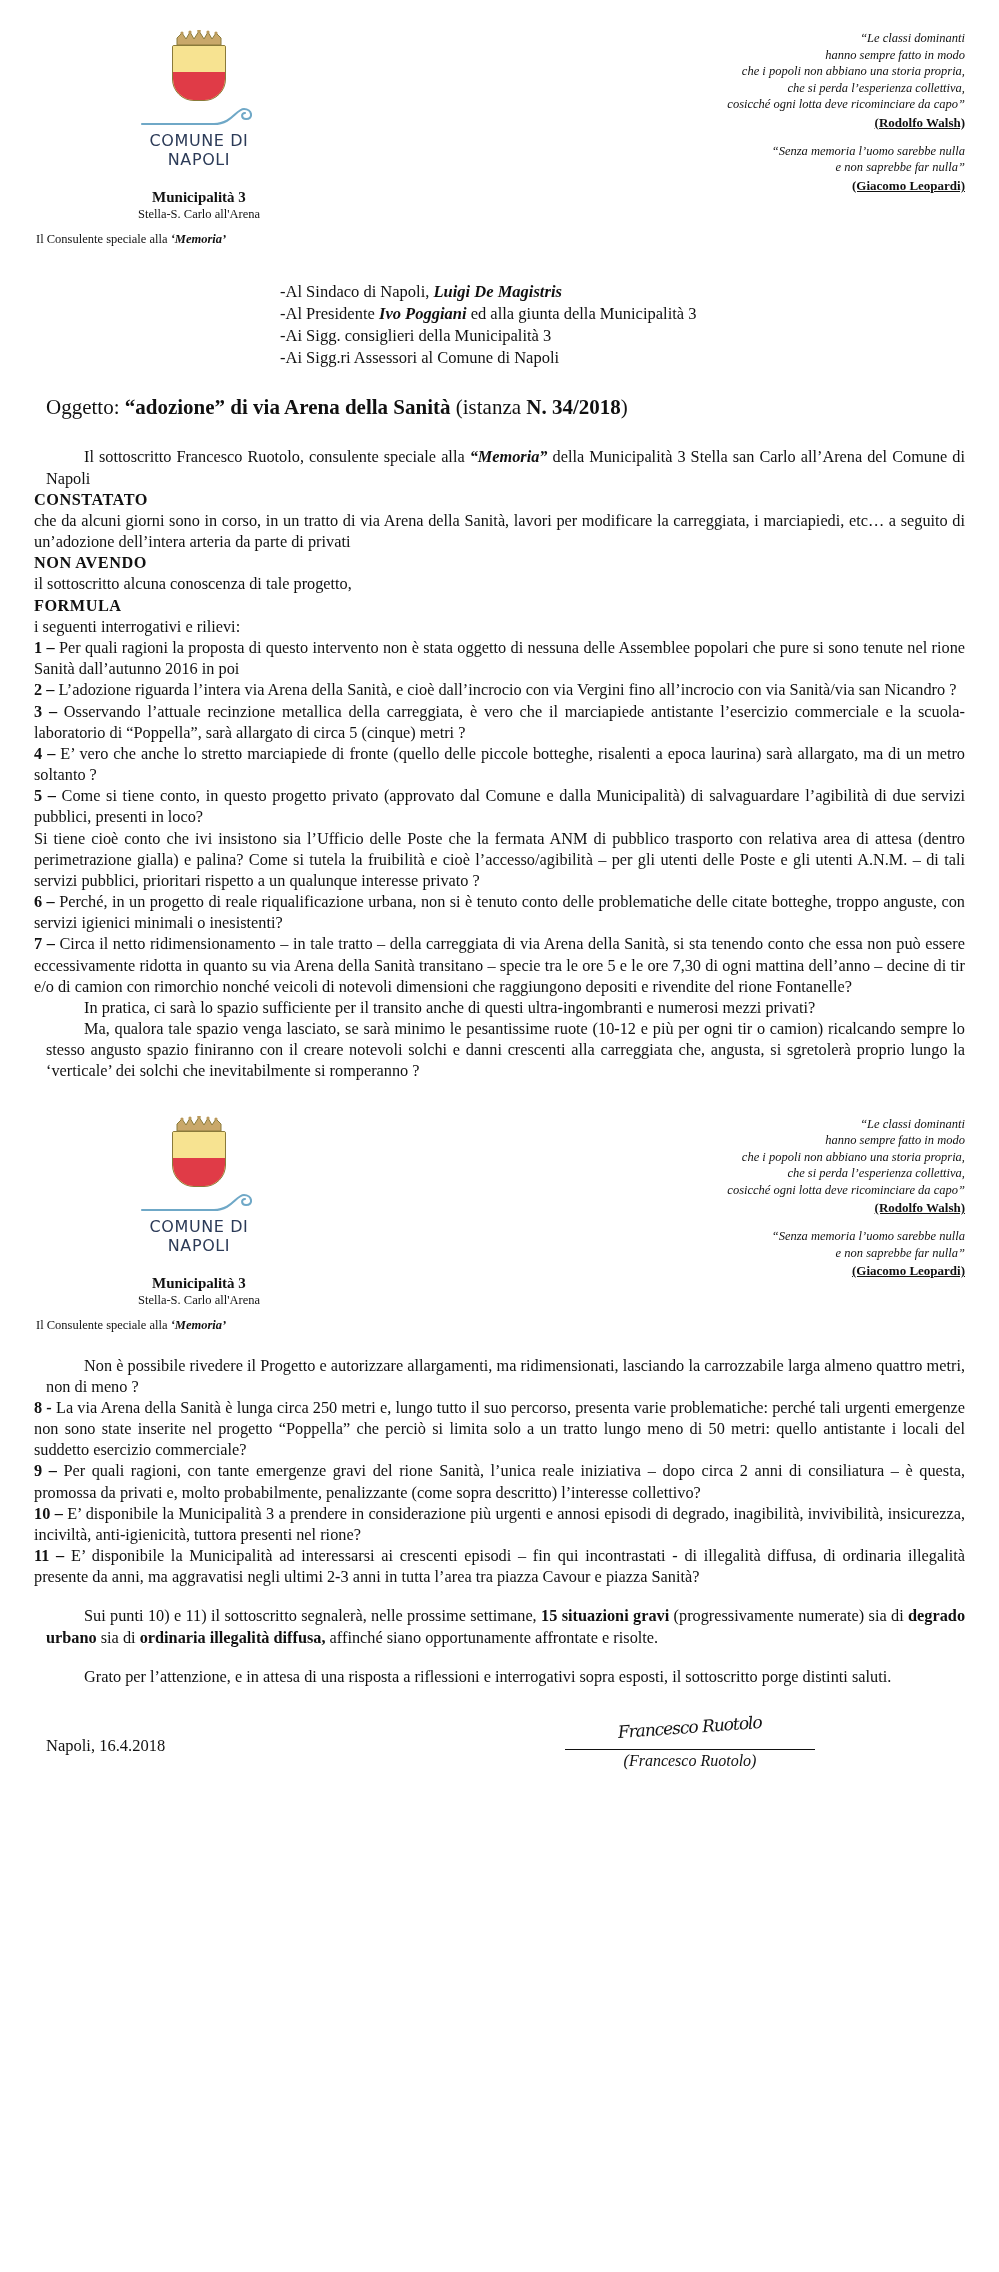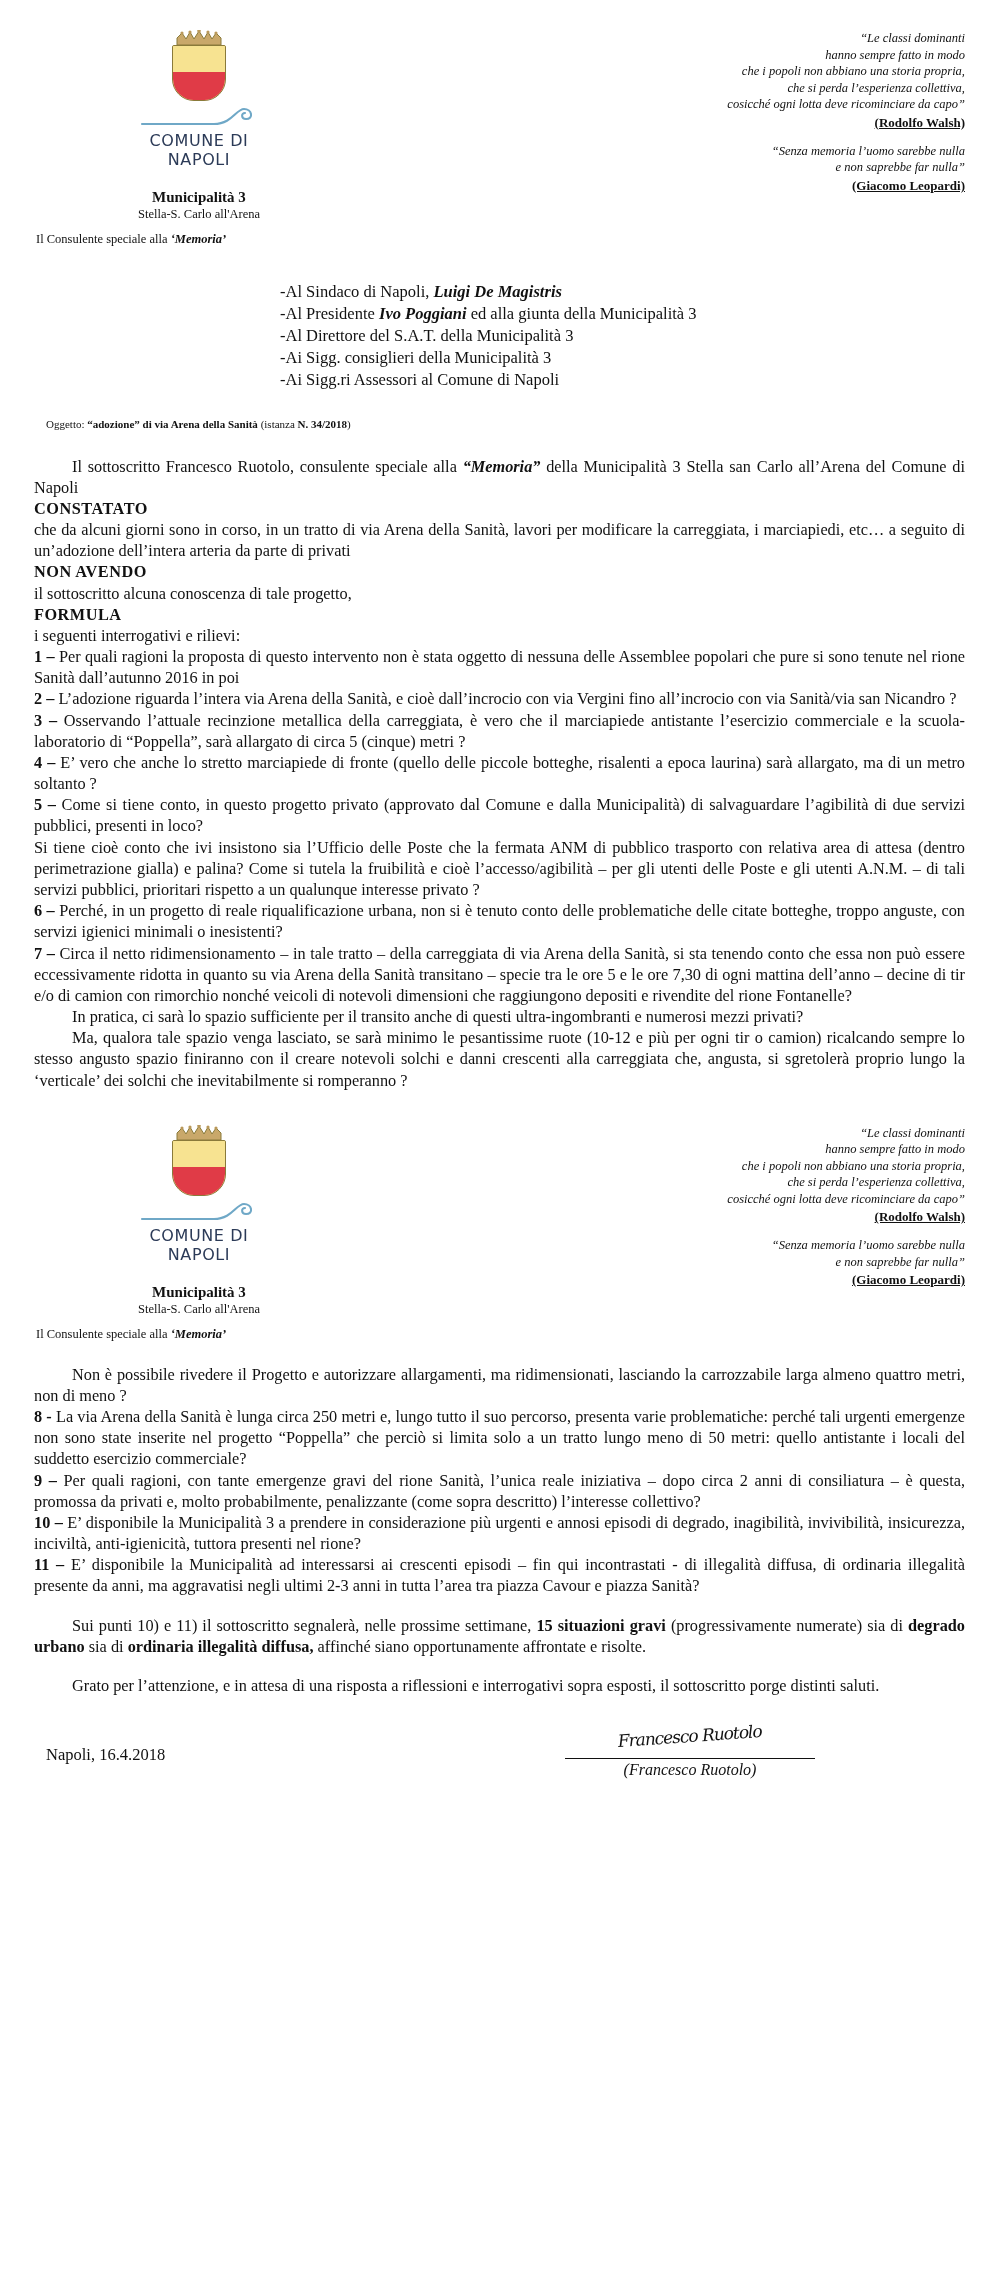--- a/index.html
+++ b/index.html
@@ -27,28 +27,28 @@
   .lh-right{width:560px;text-align:right;padding-top:4px;}
   .quote{font-style:italic;font-size:12.5px;line-height:1.32;}
   .quote .src{font-style:normal;font-weight:bold;font-size:13px;display:block;margin-top:1px;text-decoration:underline;}
   .quote2{margin-top:12px;}
 
   
   .addressees{margin:34px 0 0 0;padding-left:246px;font-size:16.5px;line-height:1.34;}
   .addressees div{white-space:nowrap;}
   .addressees b{font-weight:bold;font-style:italic;}
 
-  .oggetto{margin:26px 0 0 12px;font-size:11px;}
+  .oggetto{margin:26px 0 0 12px;font-size:21px;}
   .oggetto .lbl{font-weight:normal;}
   .oggetto b{font-weight:bold;}
 
   
   .body{margin-top:26px;font-size:16.3px;line-height:1.30;text-align:justify;}
   .body p{margin:0;text-align:justify;}
-  .body p.ind{text-indent:38px;}
+  .body p.ind{text-indent:38px;margin-left:12px;}
   .center{text-align:center;font-weight:bold;letter-spacing:.5px;}
   .mem-i{font-style:italic;font-weight:bold;}
   .num{font-weight:bold;}
 
   
   .contact{margin-top:16px;text-align:center;font-size:16px;}
   .contact .l1{font-weight:bold;font-style:italic;}
   .contact .l1 .mail{font-weight:normal;font-style:normal;}
   .contact .l2{margin-top:1px;}
 
@@ -117,21 +117,20 @@
         <div>“Senza memoria l’uomo sarebbe nulla</div>
         <div>e non saprebbe far nulla”</div>
         <span class="src">(Giacomo Leopardi)</span>
       </div>
     </div>
   </div>
 
   <div class="addressees">
     <div><span>-Al Sindaco di Napoli, </span><b>Luigi De Magistris</b><span></span></div>
     <div><span>-Al Presidente </span><b>Ivo Poggiani</b><span> ed alla giunta della Municipalità 3</span></div>
-    <div>-Al Direttore del S.A.T. della Municipalità 3</div>
     <div>-Ai Sigg. consiglieri della Municipalità 3</div>
     <div>-Ai Sigg.ri Assessori al Comune di Napoli</div>
   </div>
 
   <div class="oggetto">
     <span class="lbl">Oggetto: </span><b>“adozione” di via Arena della Sanità</b><span> (istanza </span><b>N. 34/2018</b><span>)</span>
   </div>
 
   <div class="body">
     <p class="ind"><span>Il sottoscritto Francesco Ruotolo, consulente speciale alla </span><span class="mem-i">“Memoria”</span><span> della Municipalità 3 Stella san Carlo all’Arena del Comune di Napoli</span></p>

